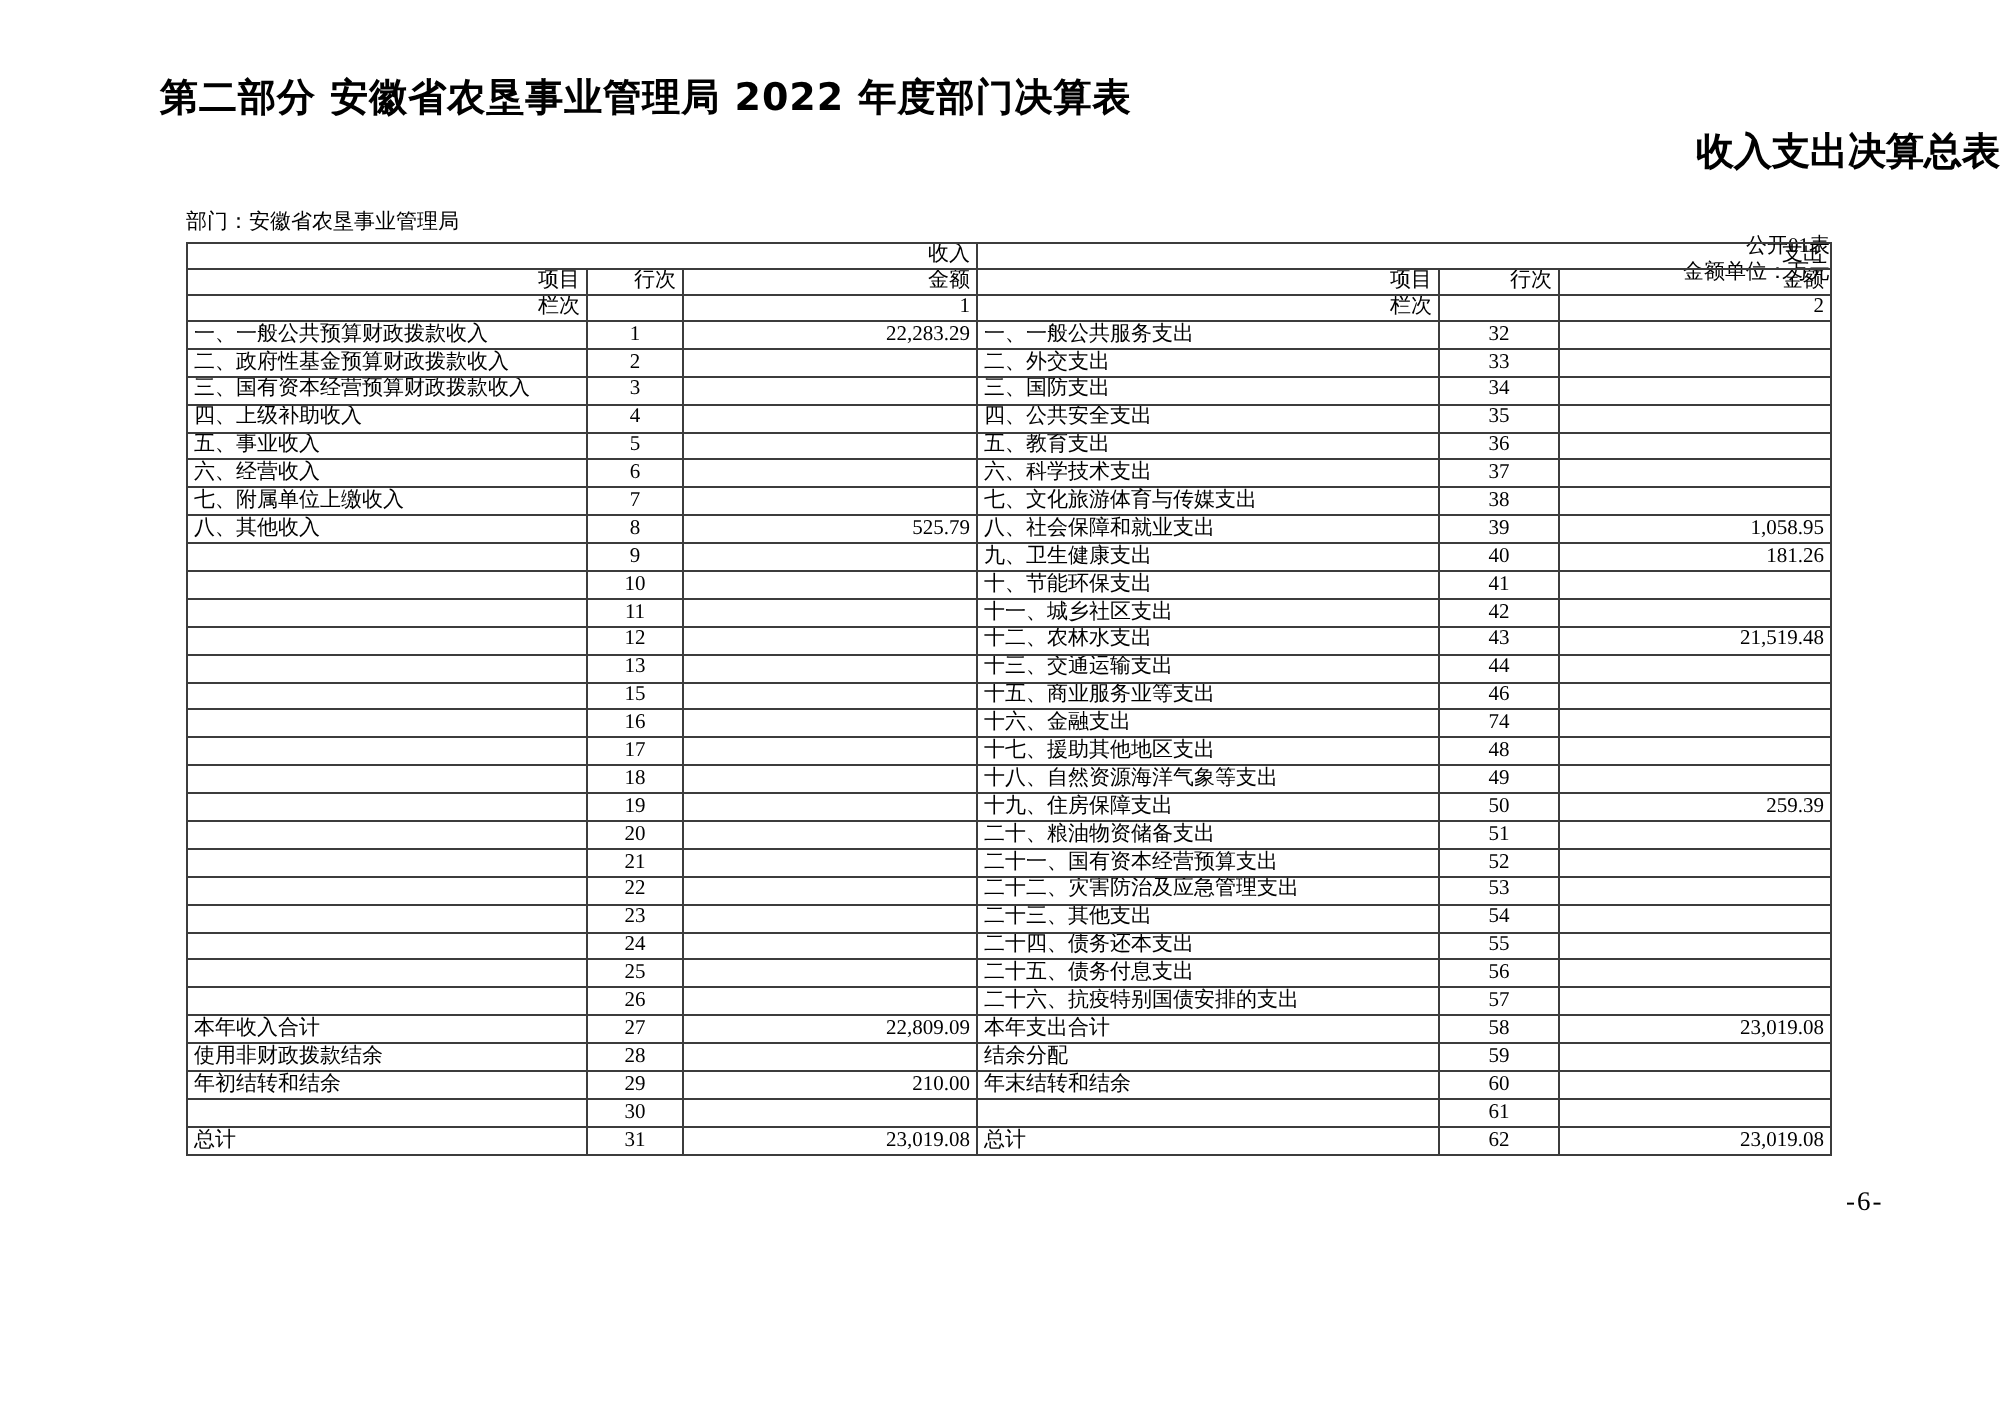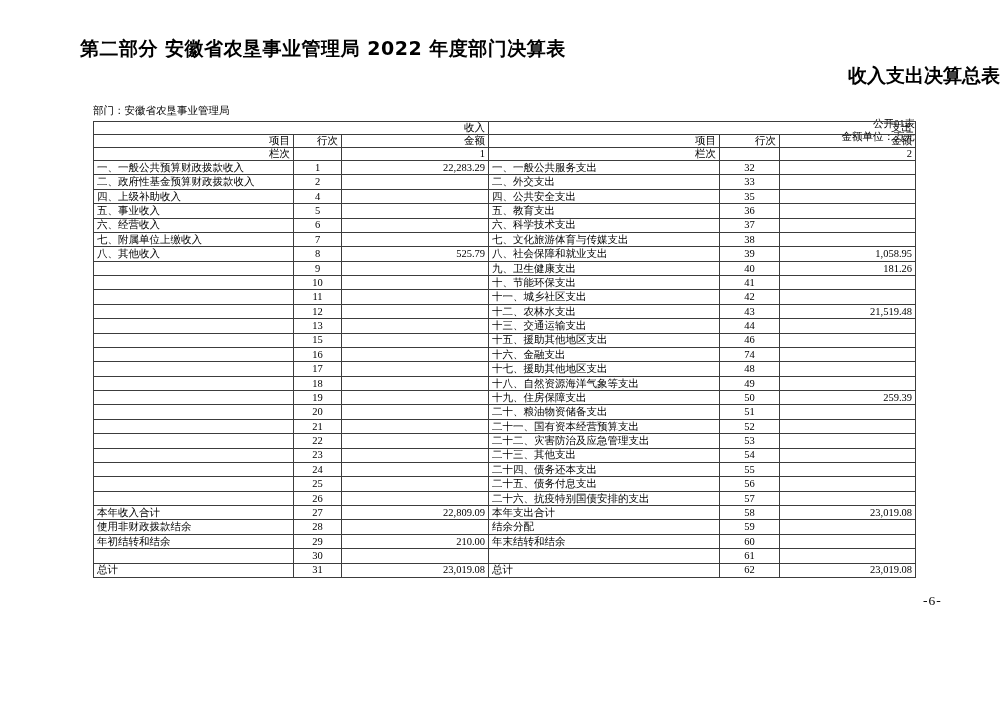--- a/index.html
+++ b/index.html
@@ -102,20 +102,28 @@
         </tr>
         <tr>
           <td class="c-item">二、政府性基金预算财政拨款收入</td>
           <td class="c-line">2</td>
           <td class="c-amt"></td>
           <td class="c-item">二、外交支出</td>
           <td class="c-line">33</td>
           <td class="c-amt"></td>
         </tr>
         <tr>
+          <td class="c-item">三、国有资本经营预算财政拨款收入</td>
+          <td class="c-line">3</td>
+          <td class="c-amt"></td>
+          <td class="c-item">三、国防支出</td>
+          <td class="c-line">34</td>
+          <td class="c-amt"></td>
+        </tr>
+        <tr>
           <td class="c-item">四、上级补助收入</td>
           <td class="c-line">4</td>
           <td class="c-amt"></td>
           <td class="c-item">四、公共安全支出</td>
           <td class="c-line">35</td>
           <td class="c-amt"></td>
         </tr>
         <tr>
           <td class="c-item">五、事业收入</td>
           <td class="c-line">5</td>
@@ -185,21 +193,21 @@
           <td class="c-line">13</td>
           <td class="c-amt"></td>
           <td class="c-item">十三、交通运输支出</td>
           <td class="c-line">44</td>
           <td class="c-amt"></td>
         </tr>
         <tr>
           <td class="c-item"></td>
           <td class="c-line">15</td>
           <td class="c-amt"></td>
-          <td class="c-item">十五、援助其他地区支出</td>
+          <td class="c-item">十五、商业服务业等支出</td>
           <td class="c-line">46</td>
           <td class="c-amt"></td>
         </tr>
         <tr>
           <td class="c-item"></td>
           <td class="c-line">16</td>
           <td class="c-amt"></td>
           <td class="c-item">十六、金融支出</td>
           <td class="c-line">74</td>
           <td class="c-amt"></td>

